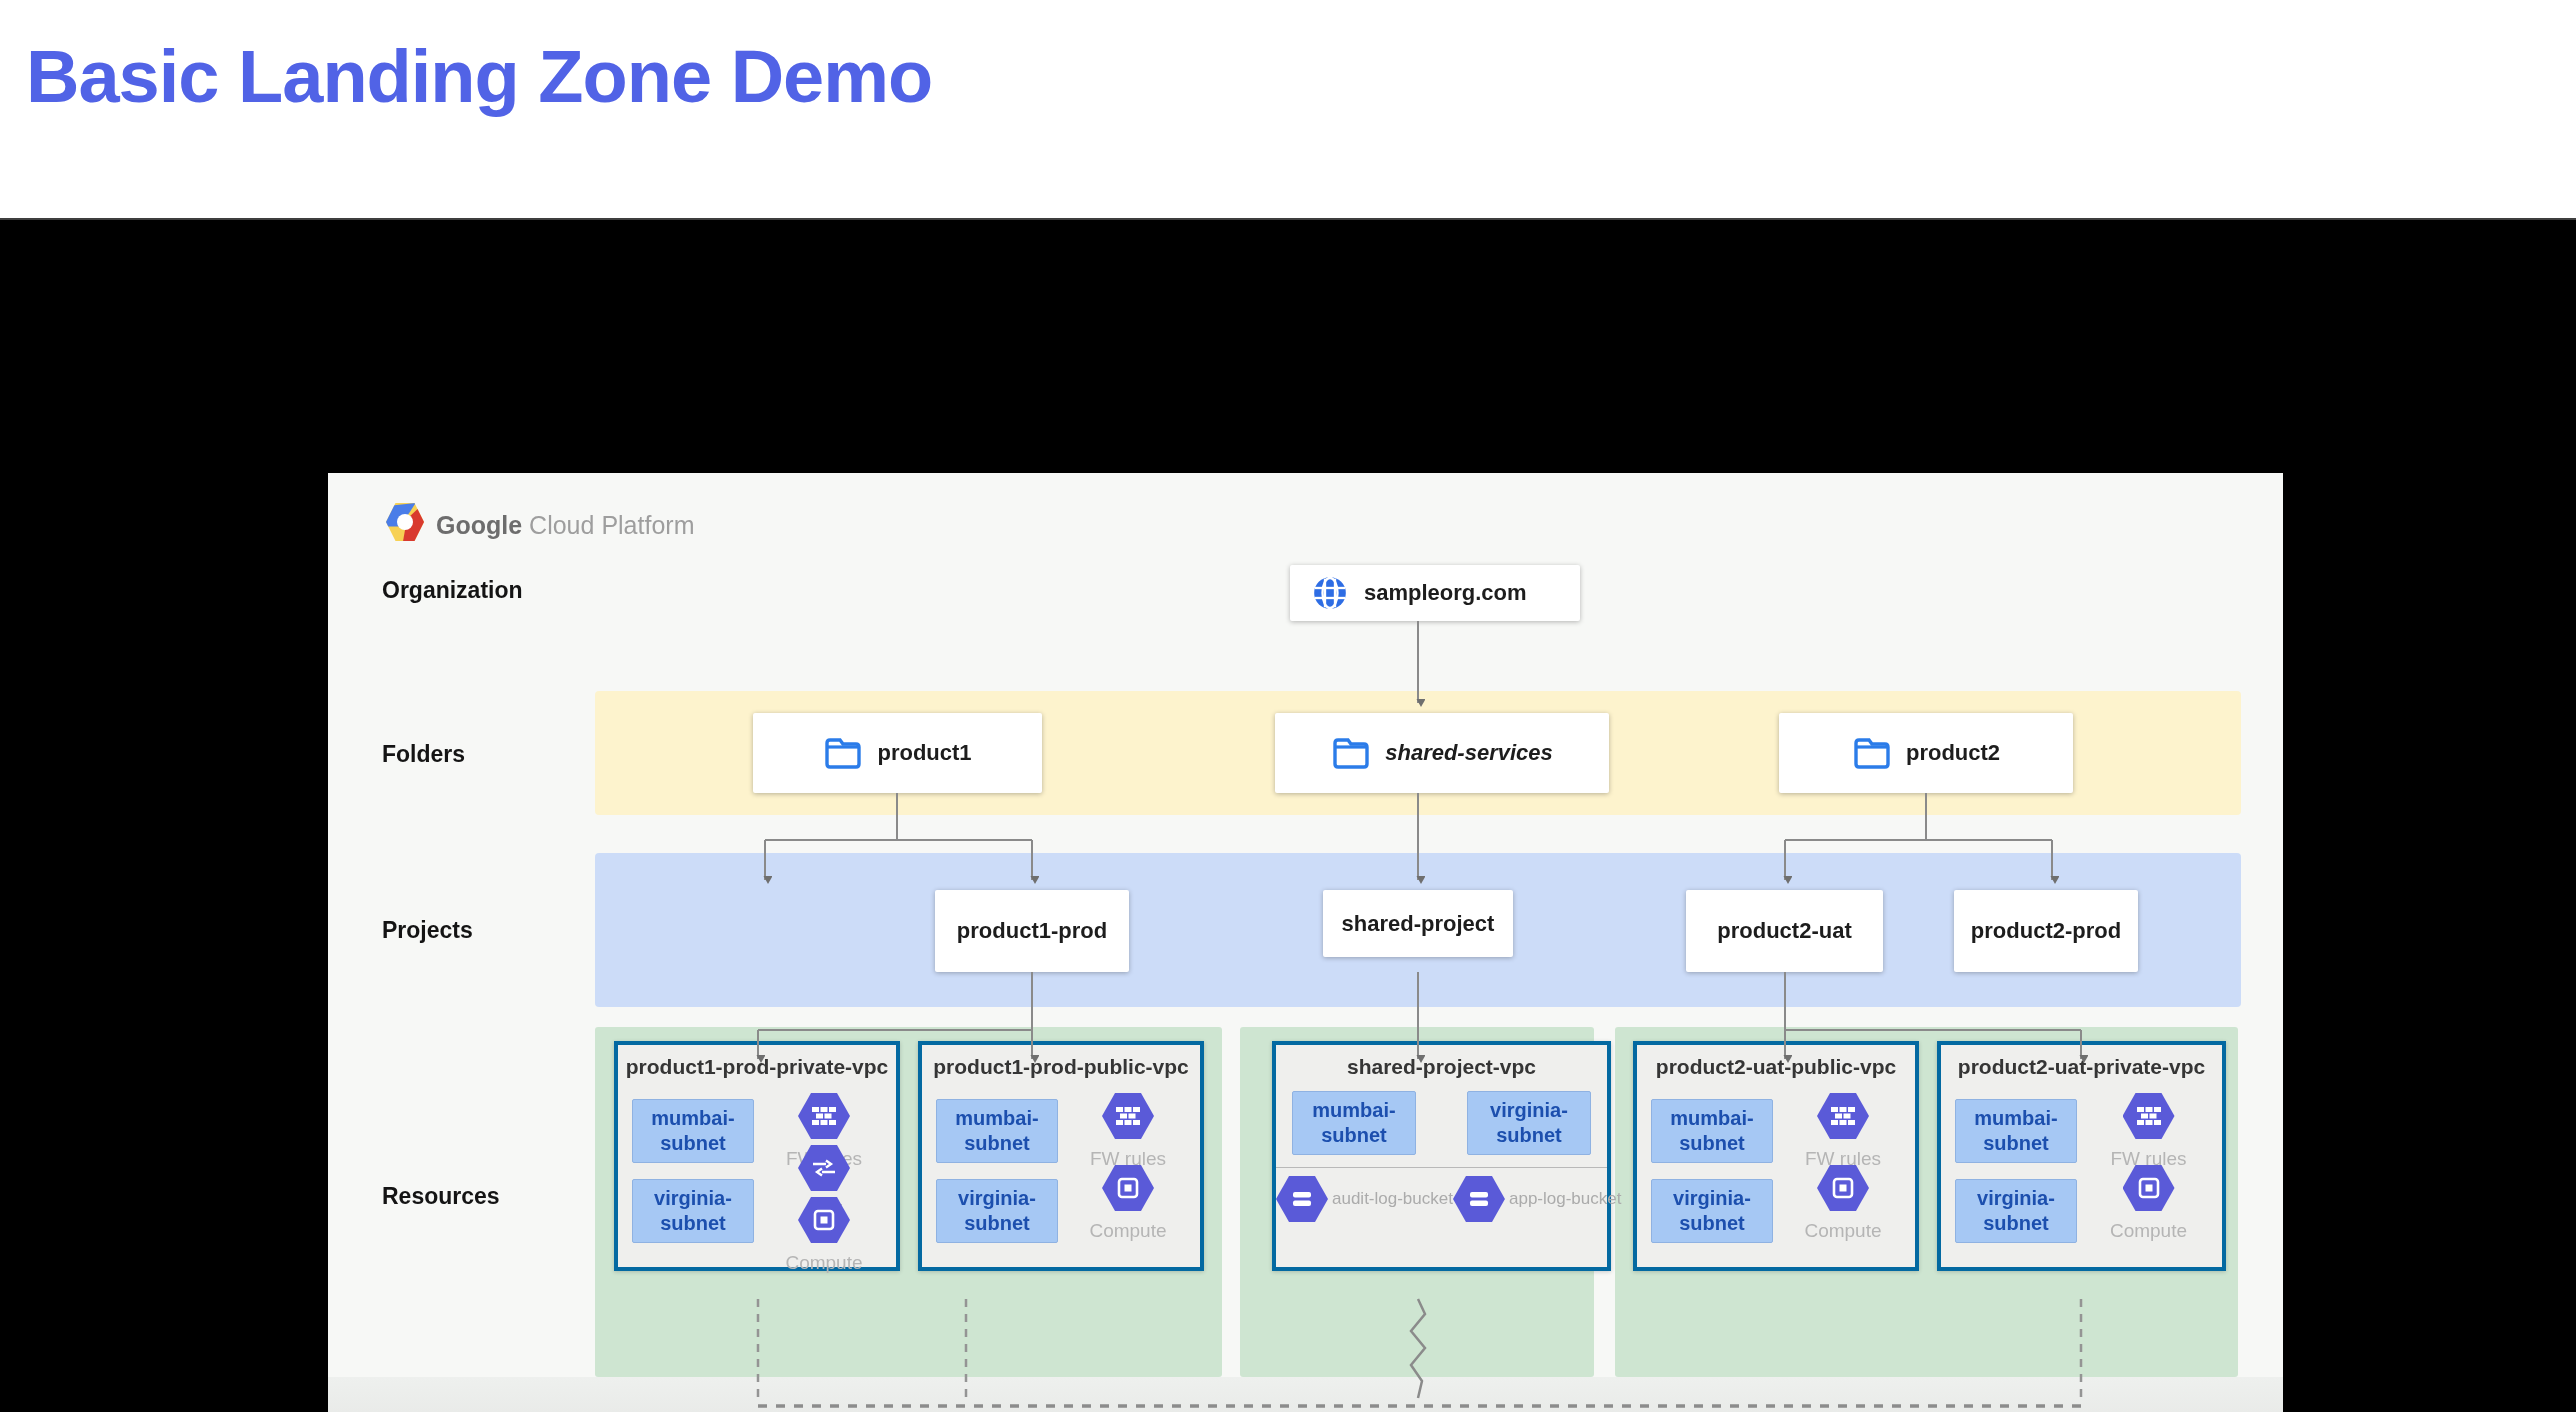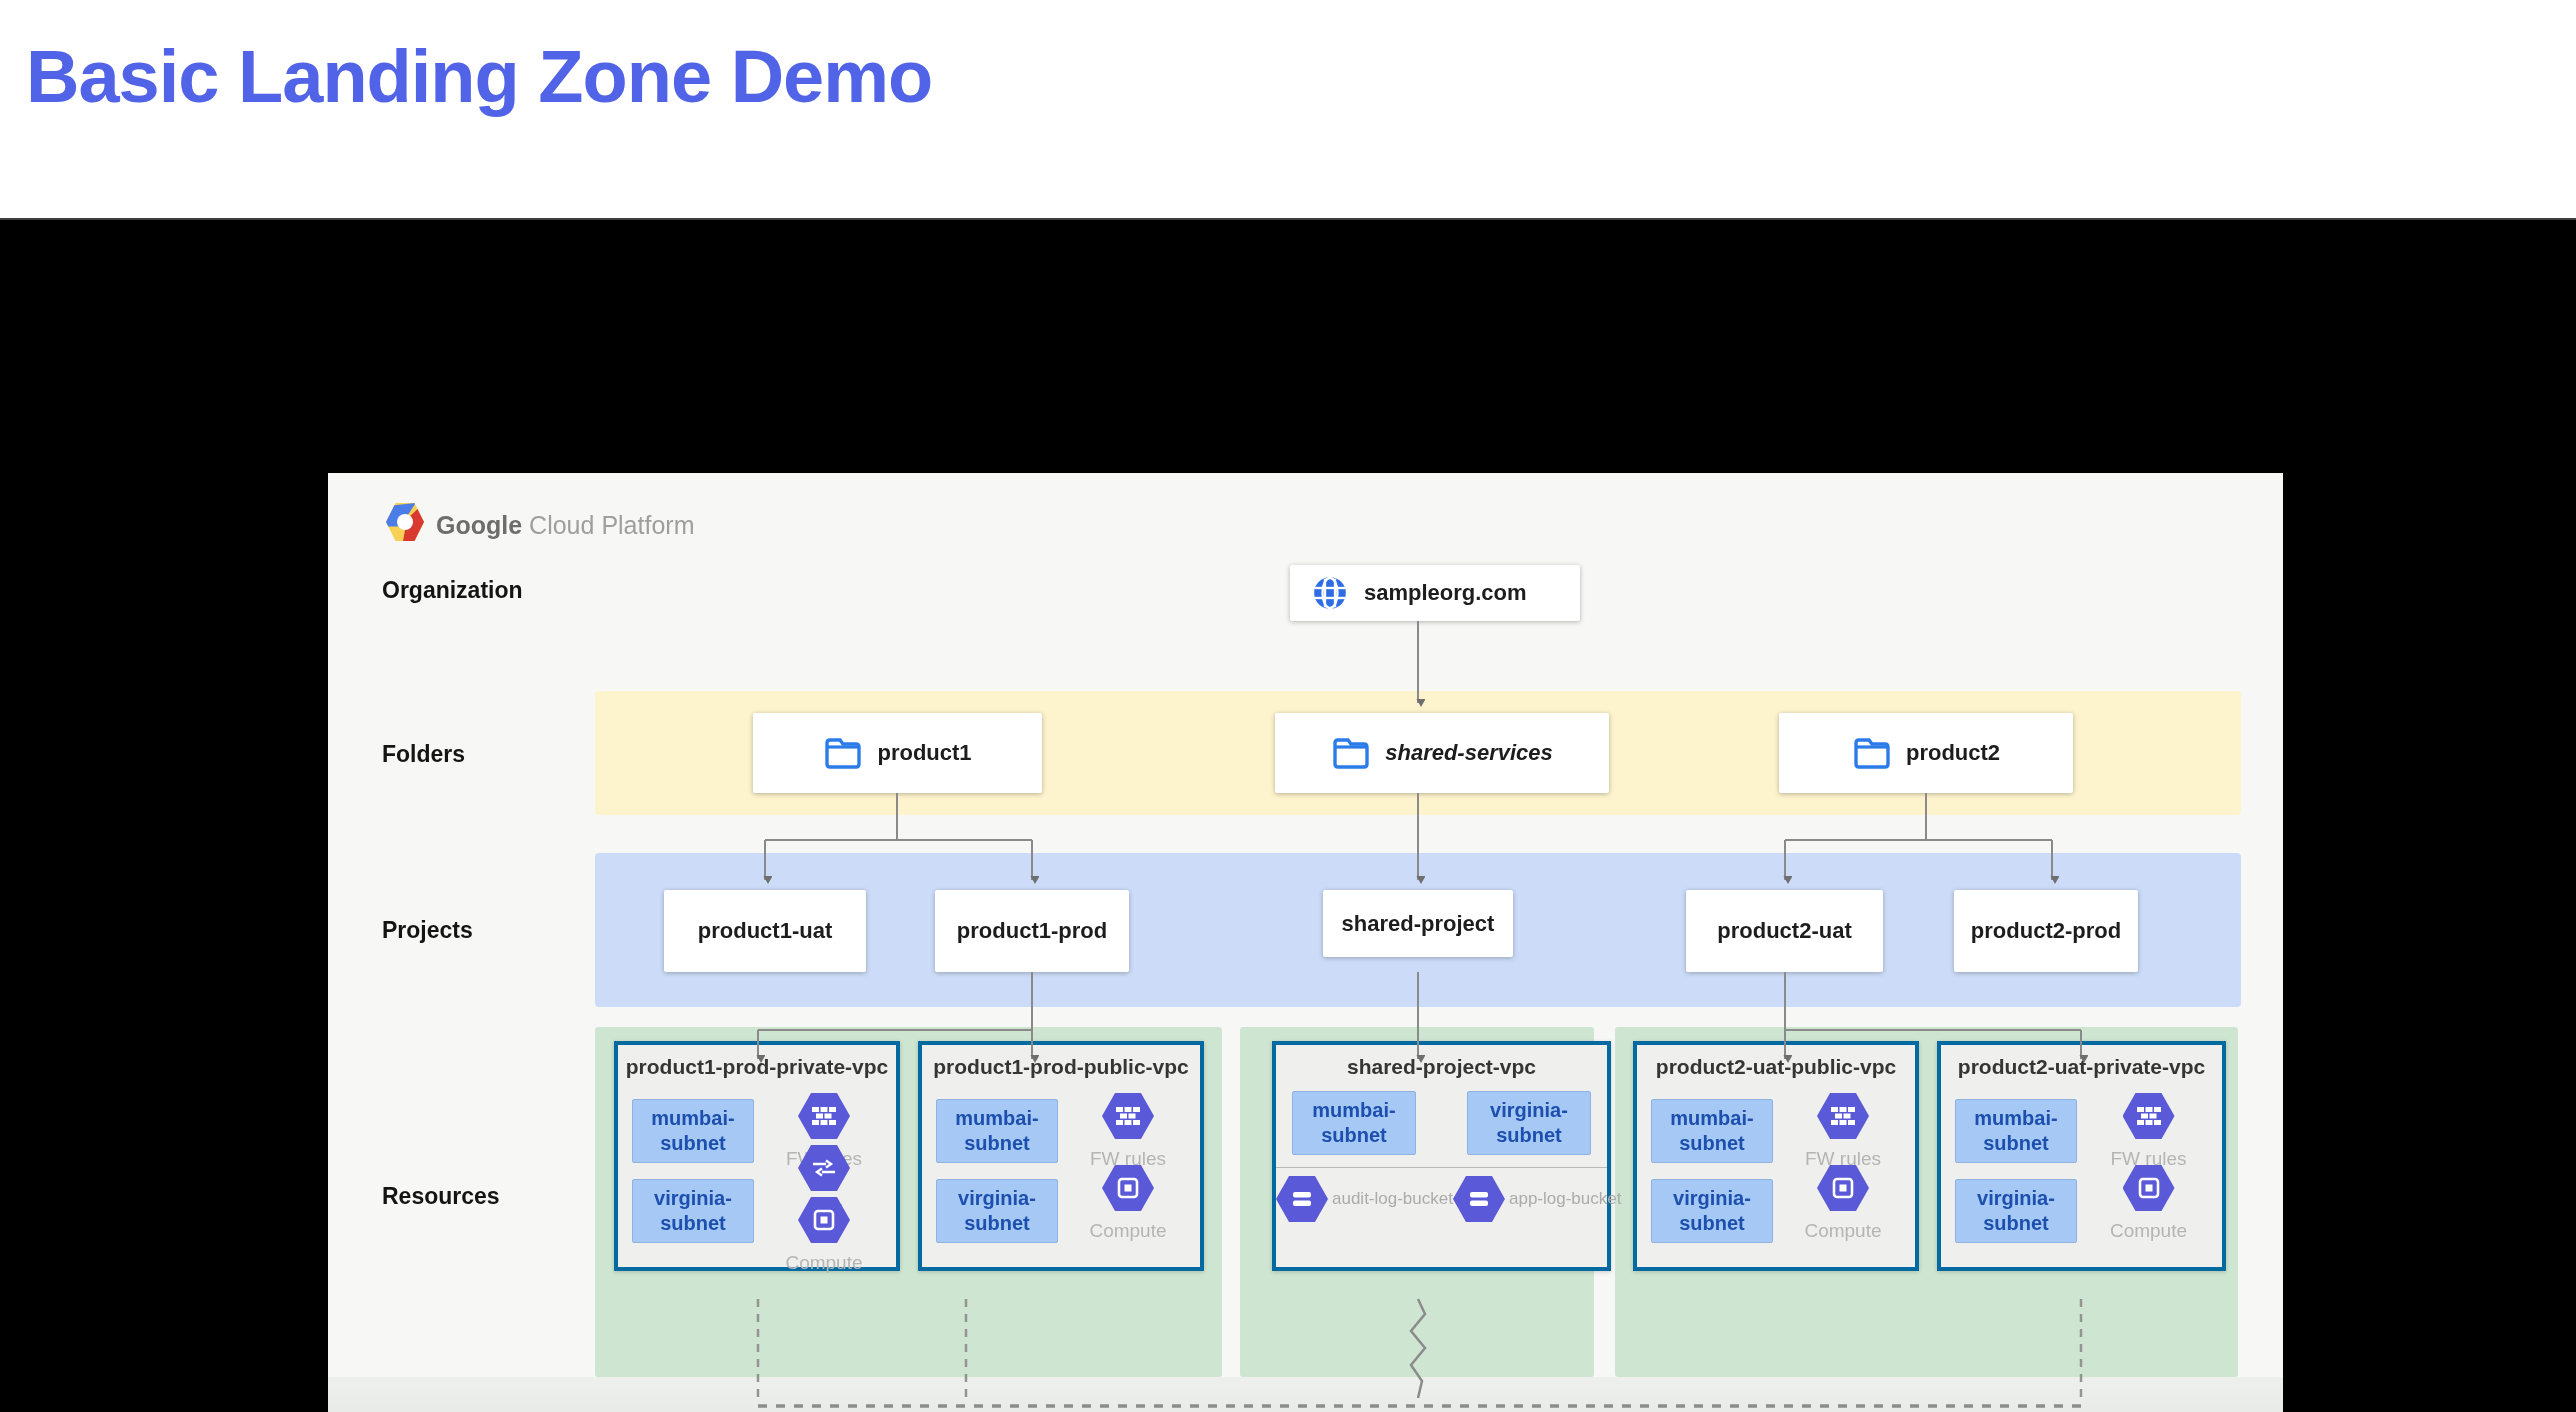--- a/index.html
+++ b/index.html
@@ -180,23 +180,20 @@
       <span class="node-label">shared-services</span>
     </div>
     <div class="node" style="left:1451px;top:240px;width:294px;height:80px;">
       <svg width="40" height="36" viewBox="0 0 40 36">
         <path d="M4 8 q0-3 3-3 h10 l3 4 h13 q3 0 3 3 v17 q0 3-3 3 H7 q-3 0-3-3 z" fill="#ffffff" stroke="#2b7ce9" stroke-width="3.4"></path>
         <path d="M4 12 h32" stroke="#2b7ce9" stroke-width="3.2"></path>
       </svg>
       <span class="node-label">product2</span>
     </div>
 
-    <div class="node" style="left:336px;top:417px;width:202px;height:82px;">
-      <span class="node-label">product1-uat</span>
-    </div>
     <div class="node" style="left:607px;top:417px;width:194px;height:82px;">
       <span class="node-label">product1-prod</span>
     </div>
     <div class="node" style="left:995px;top:417px;width:190px;height:67px;">
       <span class="node-label">shared-project</span>
     </div>
     <div class="node" style="left:1358px;top:417px;width:197px;height:82px;">
       <span class="node-label">product2-uat</span>
     </div>
     <div class="node" style="left:1626px;top:417px;width:184px;height:82px;">

